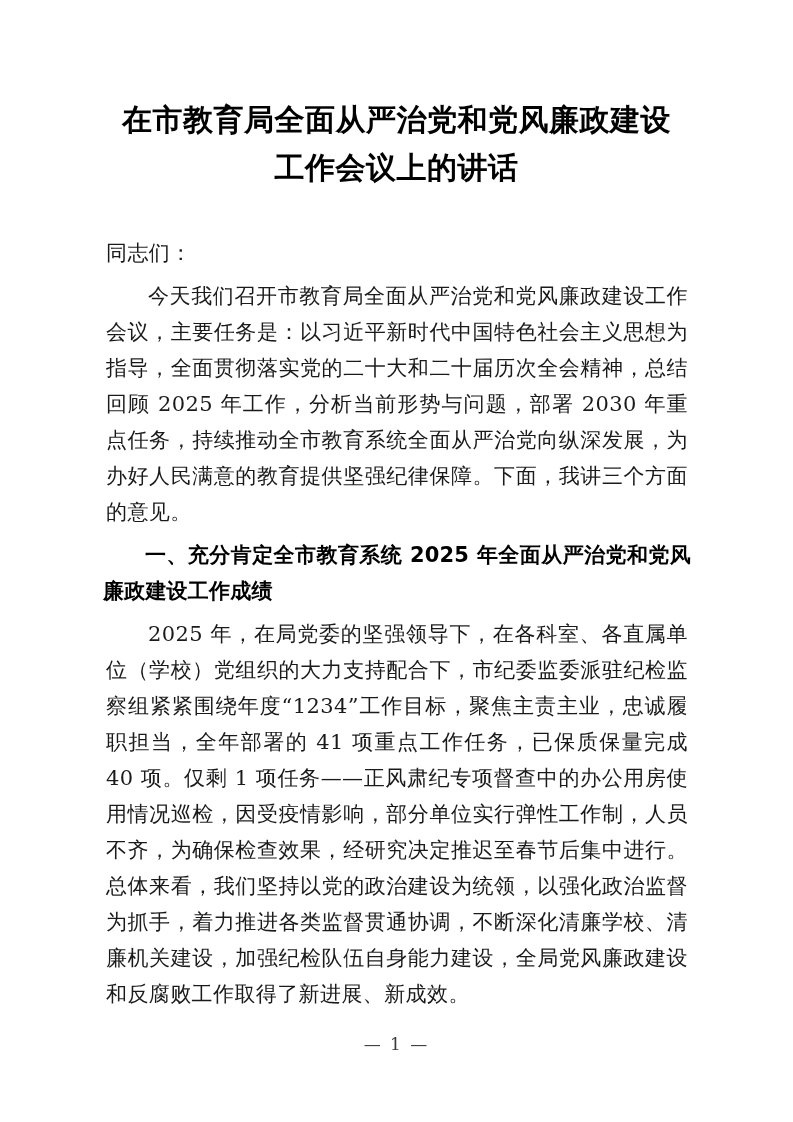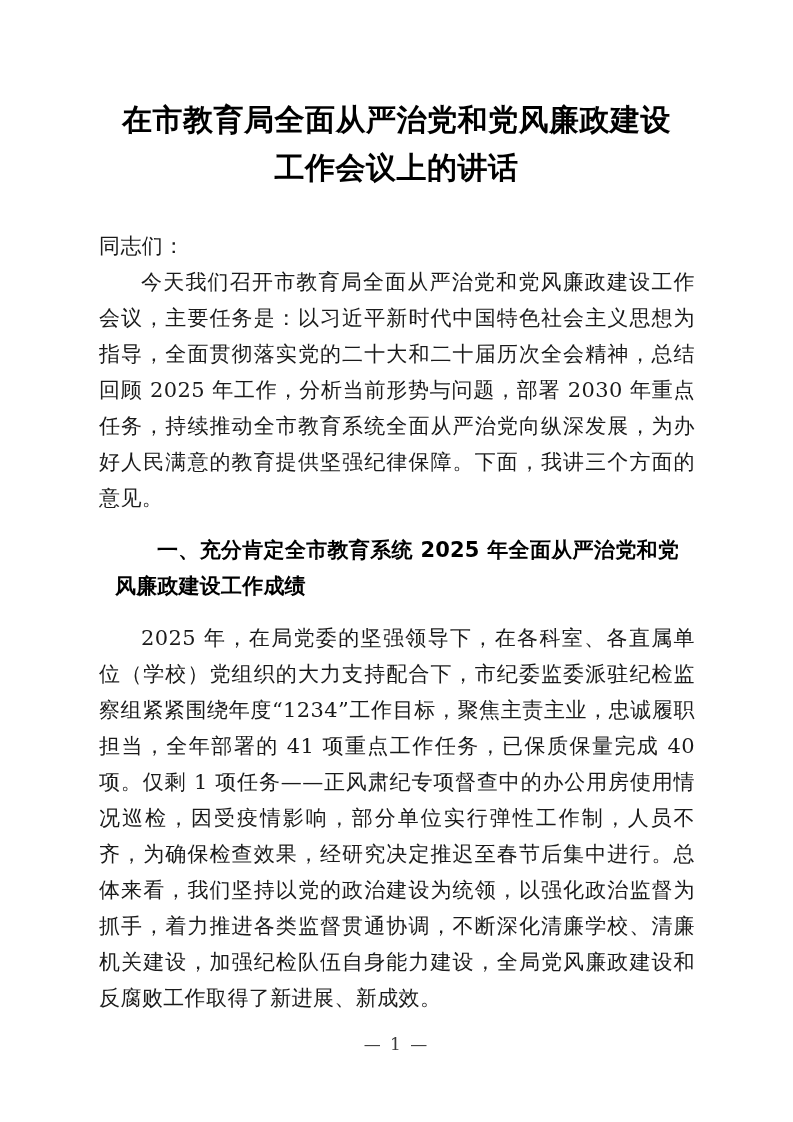--- a/index.html
+++ b/index.html
@@ -47,42 +47,42 @@
     width: 596px;
   }
 
   .para {
     font-family: "DejaVu Serif", "Liberation Serif", serif;
     font-size: 21px;
     line-height: 36px;
     text-align: justify;
     text-justify: inter-ideograph;
     color: #1a1a1a;
-    margin: 0;
+    margin: 7px;
     letter-spacing: 0.4px;
   }
 
   .para.salutation {
     text-indent: 0;
   }
 
   .para.indent {
     text-indent: 42px;
   }
 
   .heading {
     font-family: "DejaVu Sans", "Liberation Sans", sans-serif;
     font-weight: bold;
     font-size: 21px;
     line-height: 36px;
     text-align: justify;
     text-justify: inter-ideograph;
     text-indent: 42px;
     color: #000000;
-    margin: 16px;
+    margin: 4px;
     letter-spacing: 0.2px;
   }
 
   .footer {
     position: absolute;
     left: 0;
     top: 1034px;
     width: 793px;
     text-align: center;
     font-family: "DejaVu Serif", "Liberation Serif", serif;

